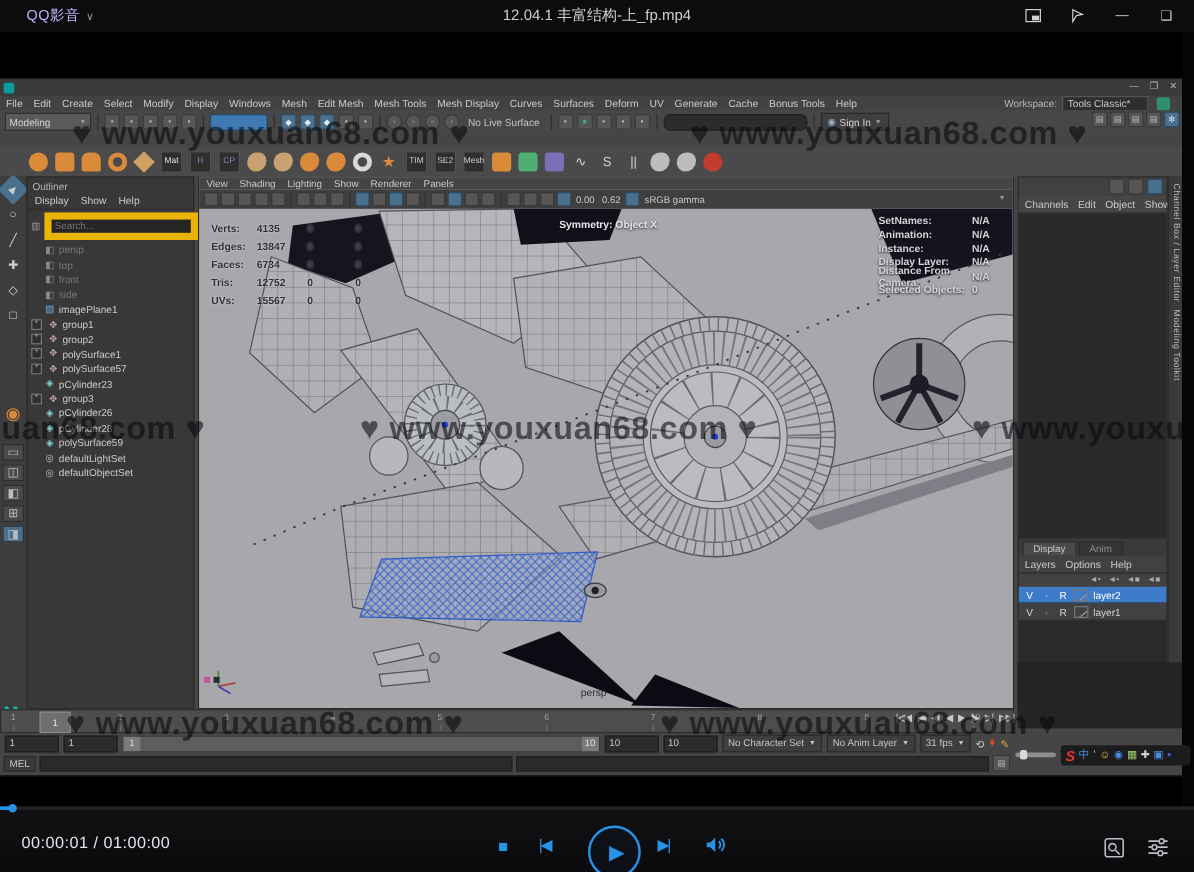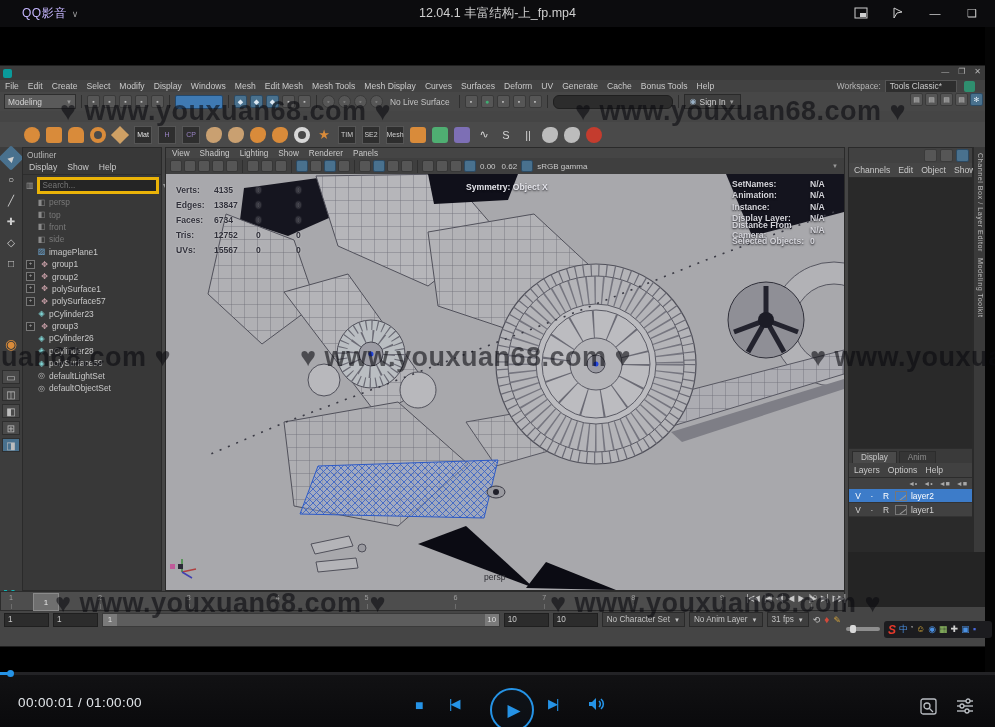--- a/index.html
+++ b/index.html
@@ -73,21 +73,21 @@
   .tool{width:18px;height:18px;display:flex;align-items:center;justify-content:center;color:#cfcfcf;font-size:10px;border-radius:2px;}
   .tool.active{background:#49718e;}
   .lay{width:18px;height:14px;display:flex;align-items:center;justify-content:center;color:#bdbdbd;font-size:10px;border:1px solid #2e2e2e;background:#4a4a4a;box-sizing:border-box;}
   .lay.active{background:#49718e;}
   #maya-logo{color:#10b5b5;font-weight:bold;font-size:15px;position:absolute;left:3px;top:520px;}
 
   #outliner{left:22px;top:81px;width:140px;height:444px;background:#383838;border:1px solid #2a2a2a;box-sizing:border-box;}
   #outliner-title{color:#b5b5b5;font-size:8.4px;padding:2px 0 1px 4px;}
   #outliner-menus{display:flex;gap:10px;padding:1px 0 2px 6px;border-bottom:1px solid #2d2d2d;}
   #outliner-search{display:flex;align-items:center;gap:3px;padding:2px 3px;}
-  #outliner-search input{flex:1;background:#252525;border:3px solid #eab308;color:#8f8f8f;font-size:8.2px;height:11px;padding:0 3px;}
+  #outliner-search input{flex:1;background:#252525;border:6px solid #eab308;color:#8f8f8f;font-size:8.2px;height:11px;padding:0 3px;}
   .ol-row{display:flex;align-items:center;gap:3px;height:12.4px;padding-left:14px;color:#c9c9c9;font-size:8.4px;}
   .ol-row.dim{color:#787878;}
   .ol-exp{width:7px;height:7px;border:1px solid #777;color:#aaa;font-size:6px;line-height:5px;text-align:center;margin-left:-11px;margin-right:2px;background:#2f2f2f;}
   .ol-ic{width:9px;height:9px;display:flex;align-items:center;justify-content:center;font-size:8px;}
 
   #viewport{left:165px;top:81px;width:680px;height:444px;background:#a8a8ac;border:1px solid #2a2a2a;box-sizing:border-box;}
   #vp-menus{height:10px;background:#454545;display:flex;gap:10px;align-items:center;padding-left:6px;}
   .vpmenu{color:#c9c9c9;font-size:8.2px;}
   #vp-iconbar{height:16px;background:#3f3f3f;display:flex;align-items:center;gap:2px;padding-left:4px;}
   .vpi{width:12px;height:12px;background:#565656;border:1px solid #373737;box-sizing:border-box;border-radius:2px;}
@@ -705,20 +705,26 @@
         </span>
       <span class="bsel">
           <span>31 fps</span>
           <span style="font-size:6px;">▼</span>
         </span>
       <span style="color:#c3c3c3;font-size:9px;">⟲</span>
       <span id="key-ic">♦</span>
       <span style="color:#d2a23a;font-size:9px;">✎</span>
     </div>
 
+    <div id="cmdline" class="ab">
+      <span id="mel-chip">MEL</span>
+      <span class="cmdinput"></span>
+      <span class="cmdinput"></span>
+      <span id="script-ic">▤</span>
+    </div>
   </div>
 
   <div id="below-cb" class="ab"></div>
   <div id="right-black" class="ab"></div>
 
   <div id="ime-slider" class="ab"></div>
   <div id="ime-knob" class="ab"></div>
   <div id="ime" class="ab">
     <span class="imeic" style="color:#e6392b;font-weight:bold;font-style:italic;font-size:12px;">S</span>
     <span class="imeic" style="color:#4a90e2;">中</span>

